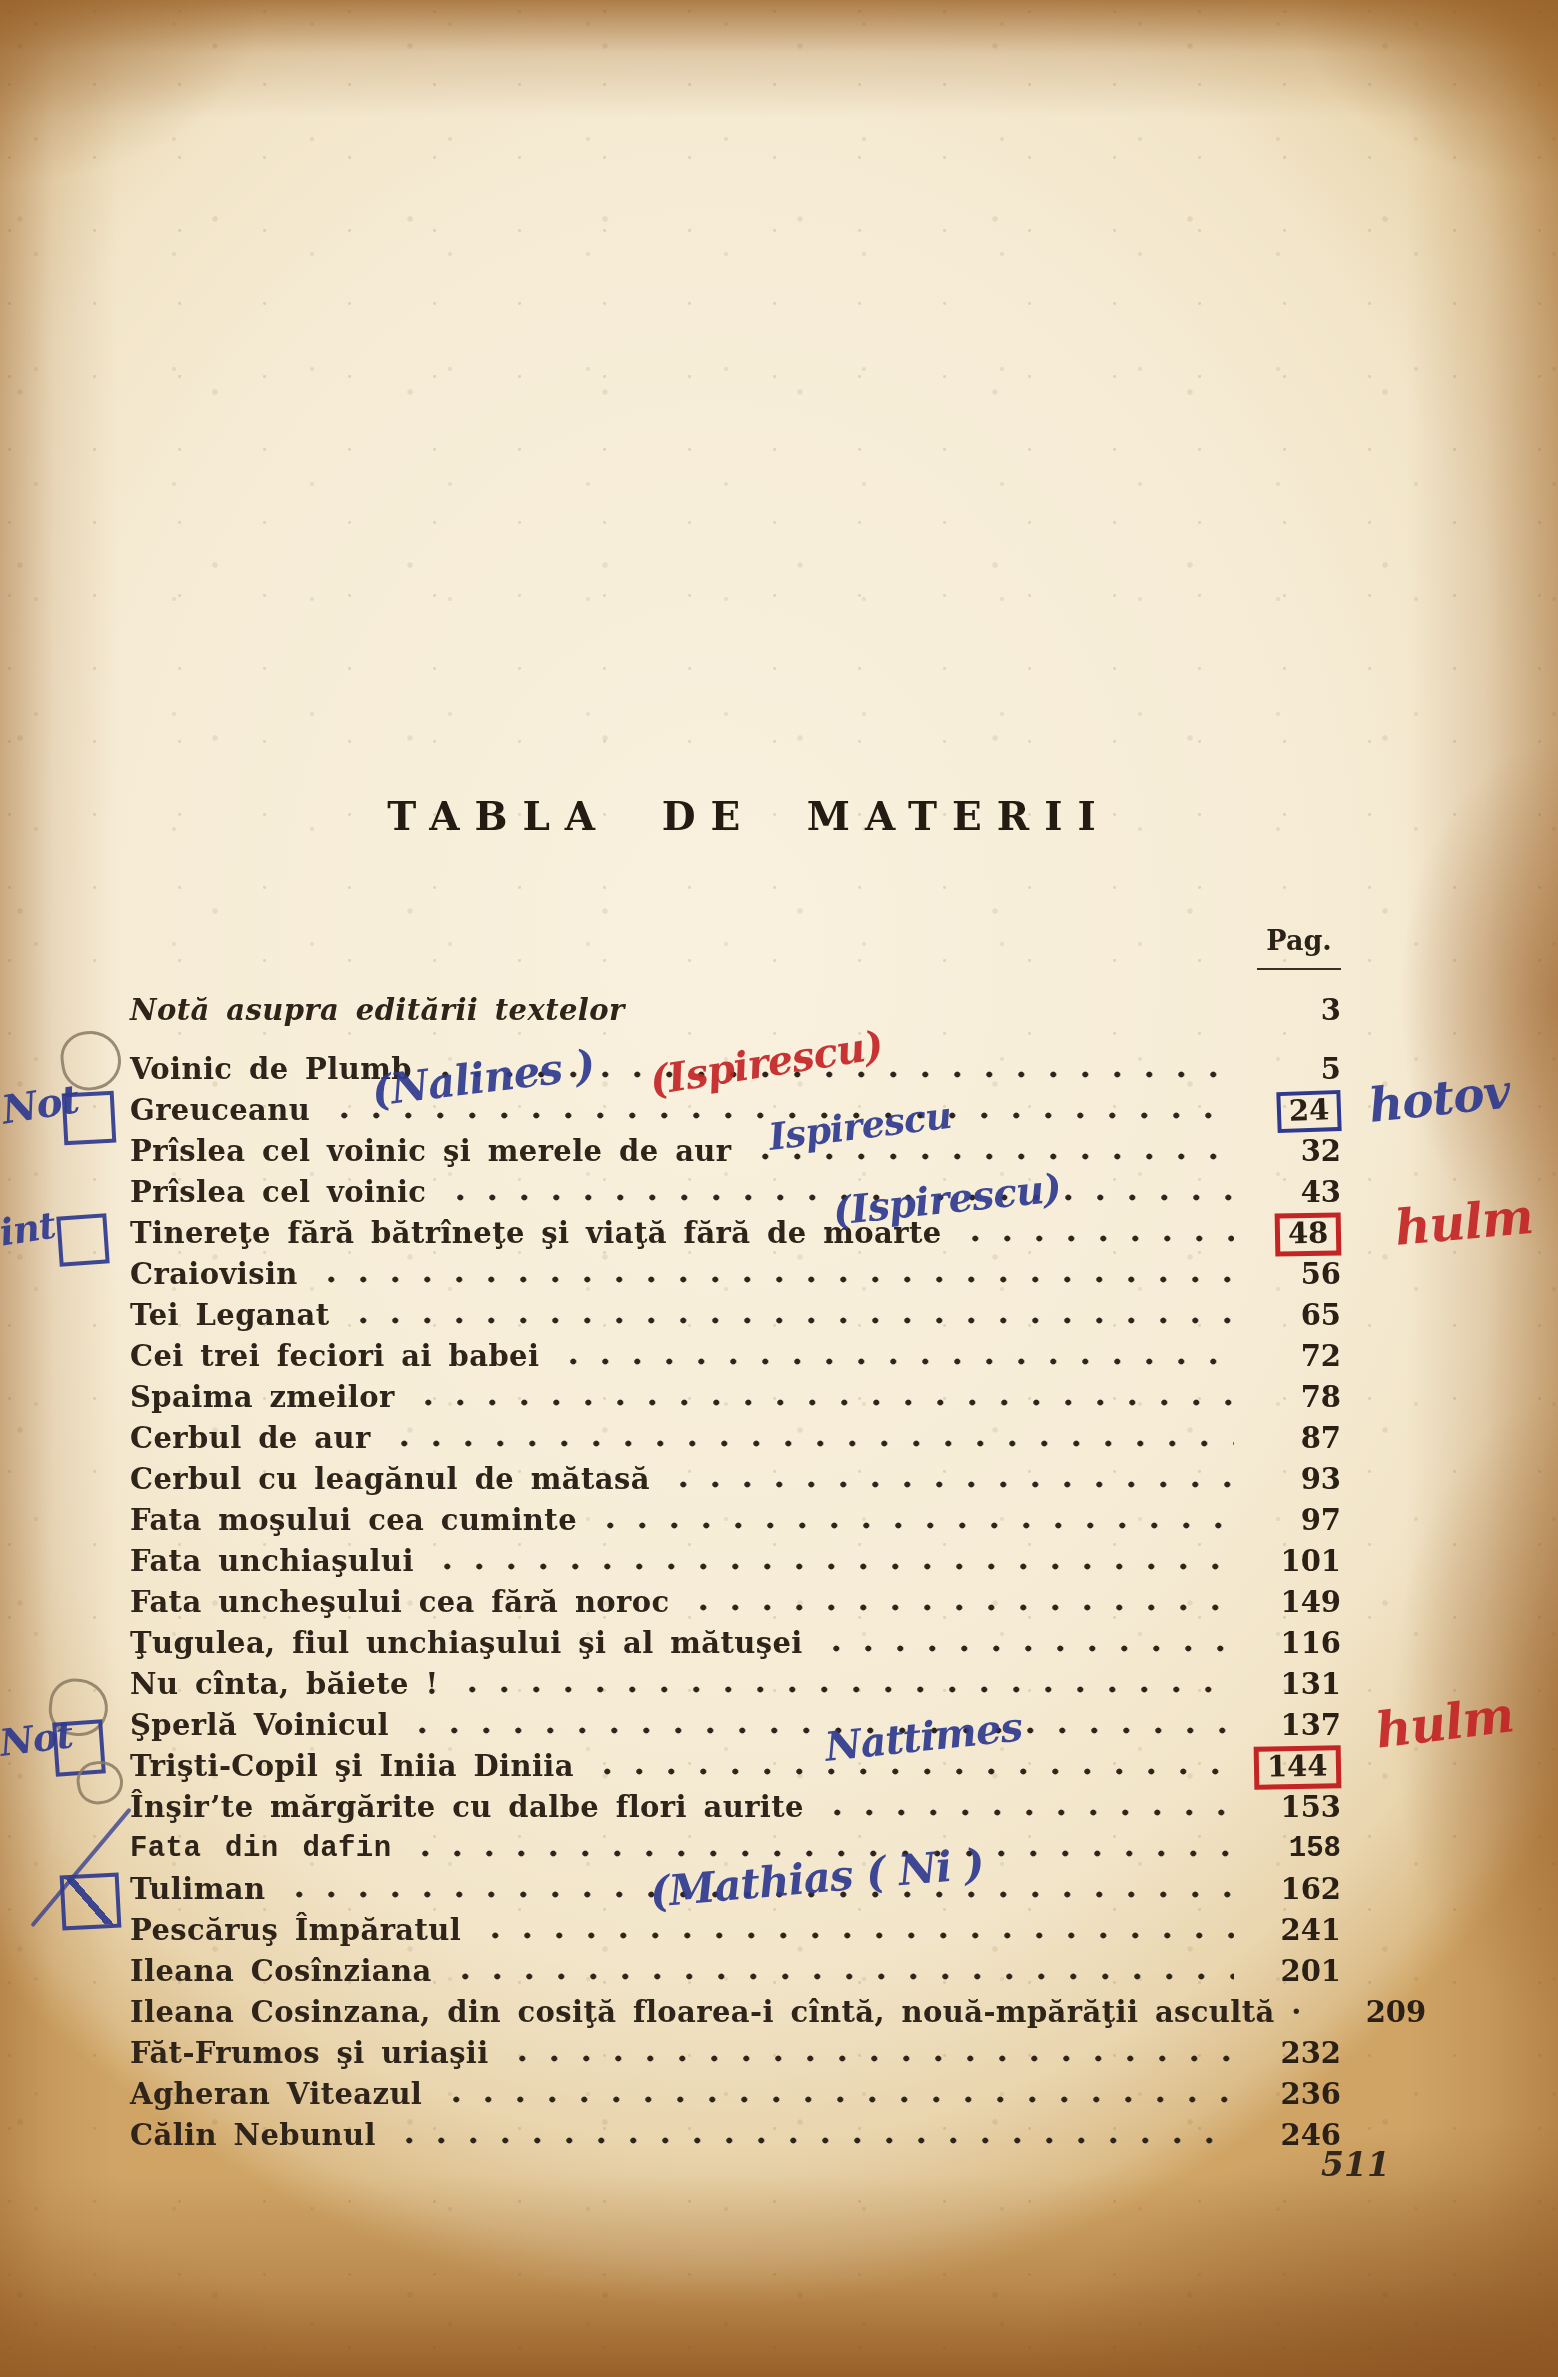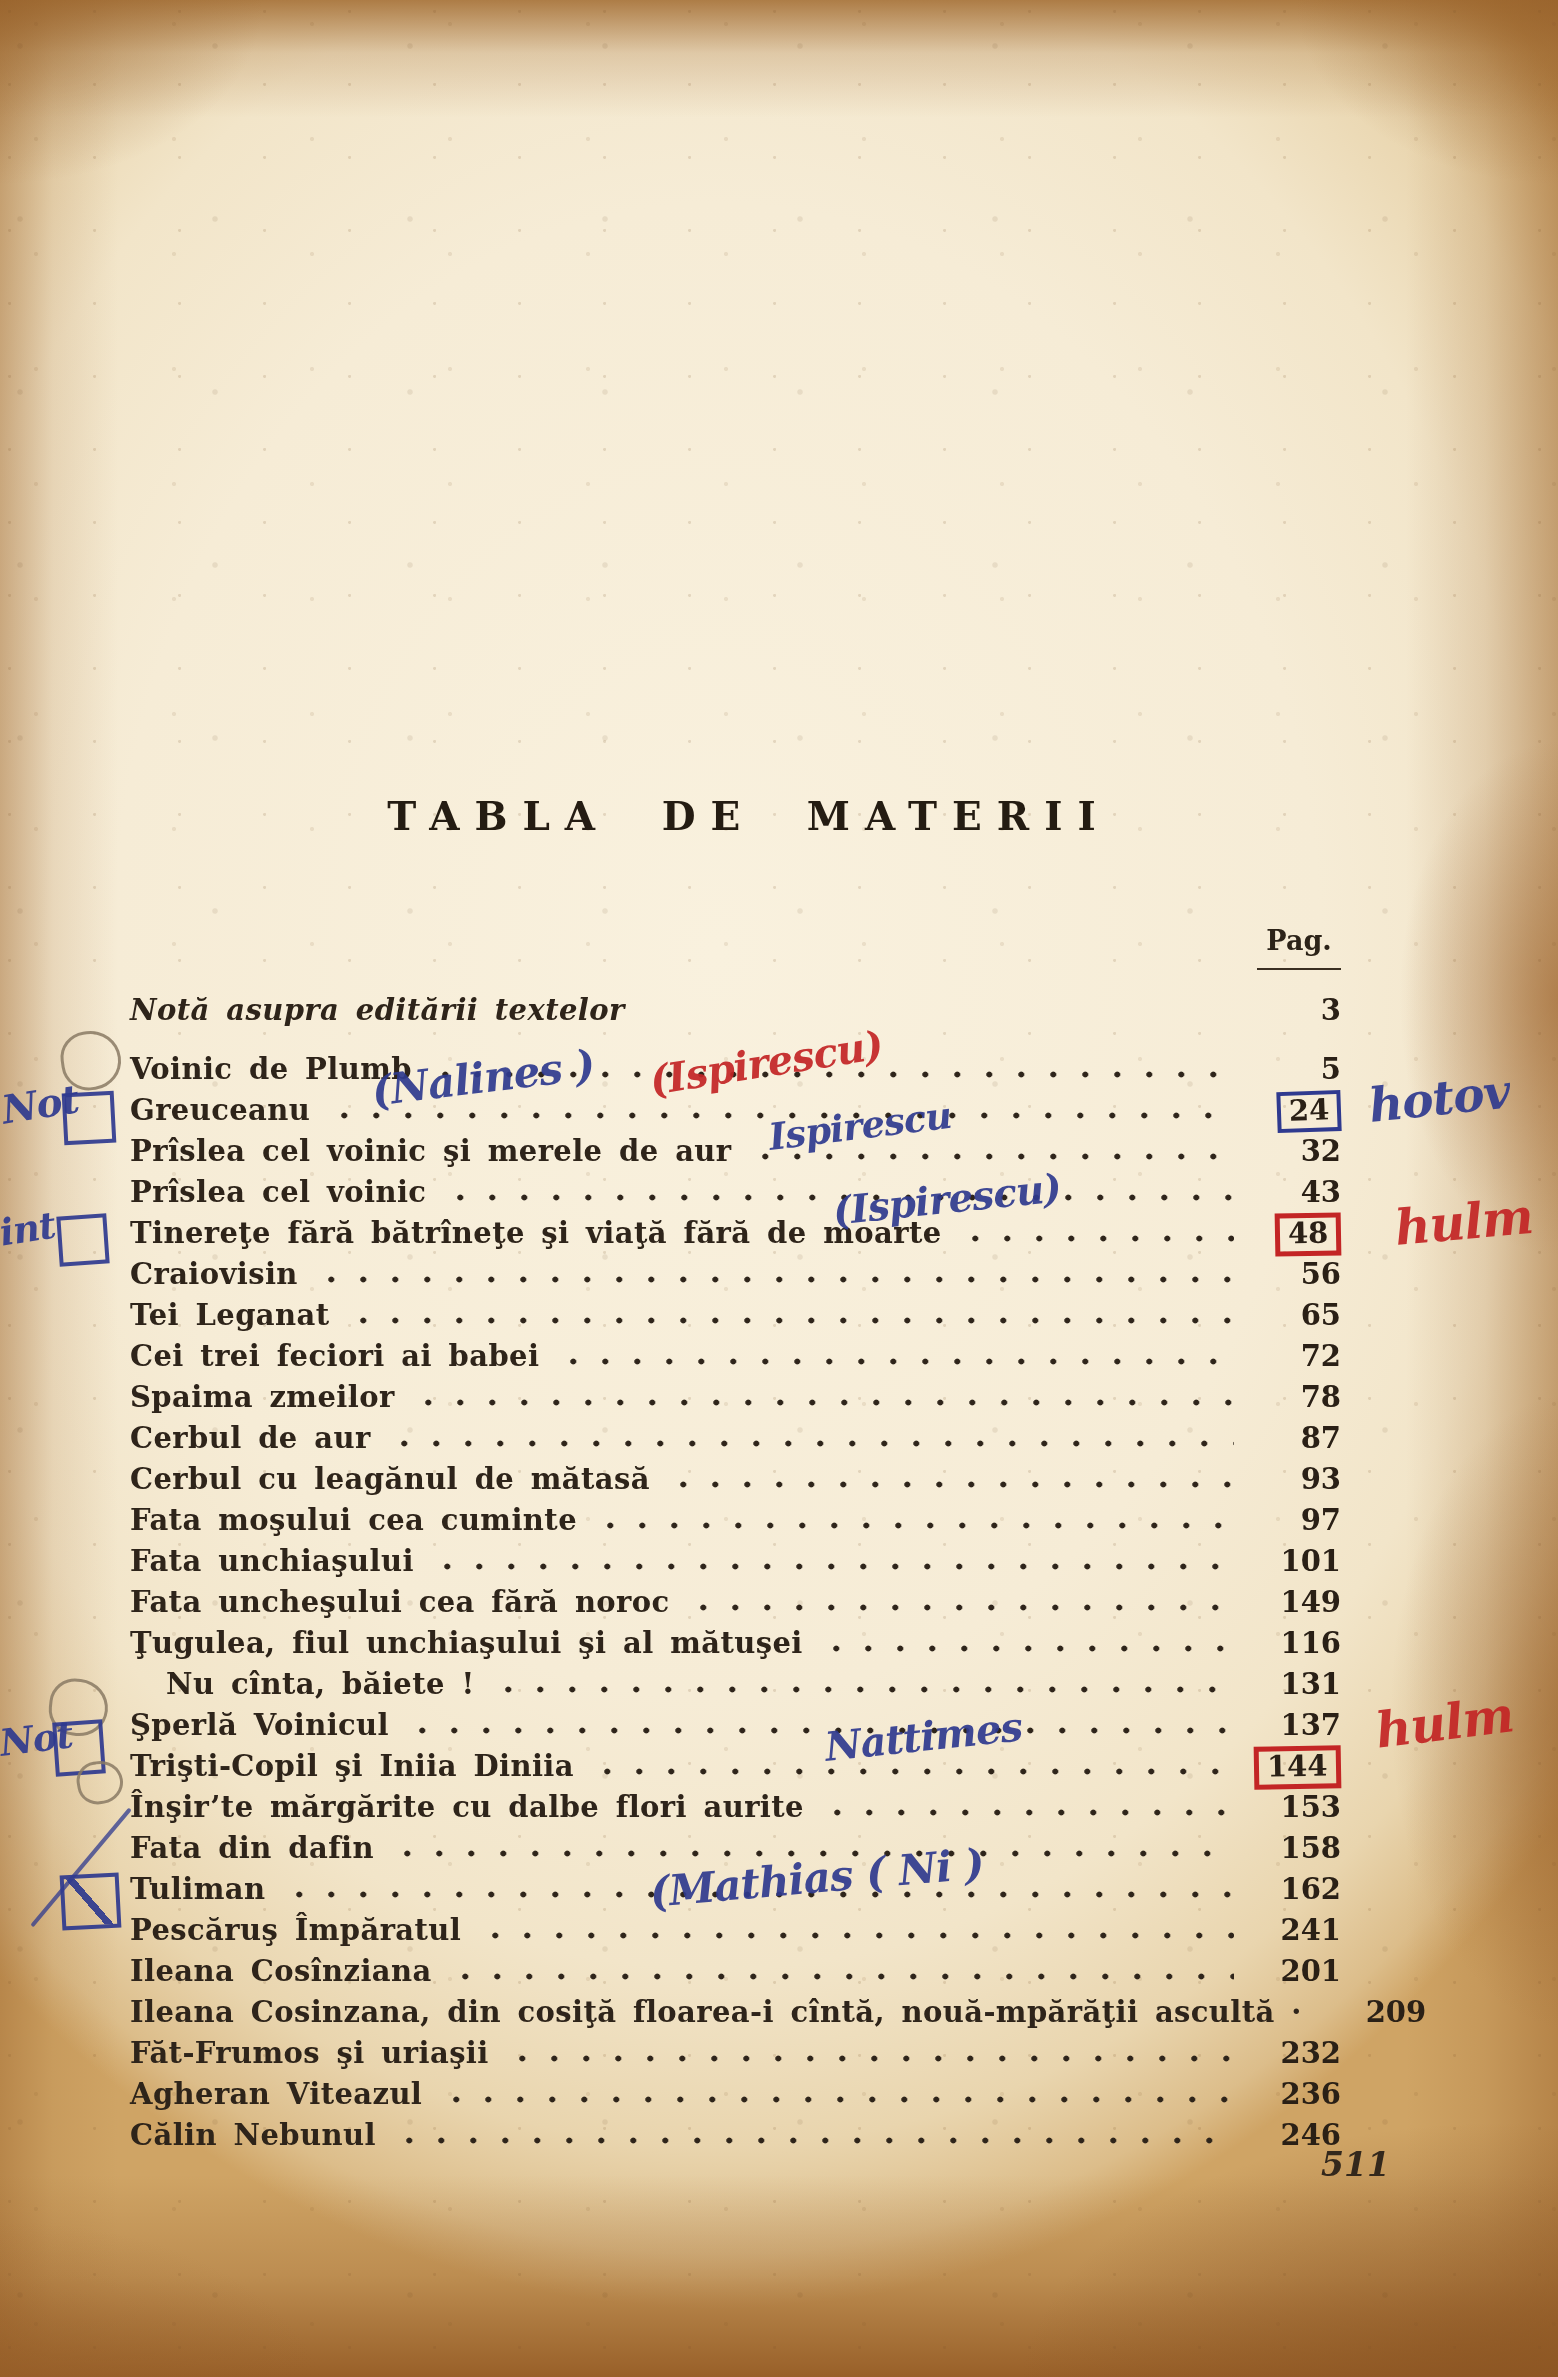--- a/index.html
+++ b/index.html
@@ -147,41 +147,41 @@
       <div class="toc-row" style="height: 41px;">
     <span class="lbl">Fata uncheşului cea fără noroc</span>
     <span class="dots"></span>
     <span class="pg">149</span>
   </div>
       <div class="toc-row" style="height: 41px;">
     <span class="lbl">Ţugulea, fiul unchiaşului şi al mătuşei</span>
     <span class="dots"></span>
     <span class="pg">116</span>
   </div>
-      <div class="toc-row" style="height: 41px; margin-left: 36px;">
+      <div class="toc-row" style="height: 41px;">
     <span class="lbl">Nu cînta, băiete !</span>
     <span class="dots"></span>
     <span class="pg">131</span>
   </div>
       <div class="toc-row" style="height: 41px;">
     <span class="lbl">Şperlă Voinicul</span>
     <span class="dots"></span>
     <span class="pg">137</span>
   </div>
       <div class="toc-row" style="height: 41px;">
     <span class="lbl">Trişti-Copil şi Iniia Diniia</span>
     <span class="dots"></span>
     <span class="pg"><span class="pgbox red">144</span></span>
   </div>
       <div class="toc-row" style="height: 41px;">
     <span class="lbl">Înşir’te mărgărite cu dalbe flori aurite</span>
     <span class="dots"></span>
     <span class="pg">153</span>
   </div>
-      <div class="toc-row" style="height: 41px;">
+      <div class="toc-row" style="height: 41px; font-family: Liberation Mono, monospace;">
     <span class="lbl">Fata din dafin</span>
     <span class="dots"></span>
     <span class="pg">158</span>
   </div>
       <div class="toc-row" style="height: 41px;">
     <span class="lbl">Tuliman</span>
     <span class="dots"></span>
     <span class="pg">162</span>
   </div>
       <div class="toc-row" style="height: 41px;">

